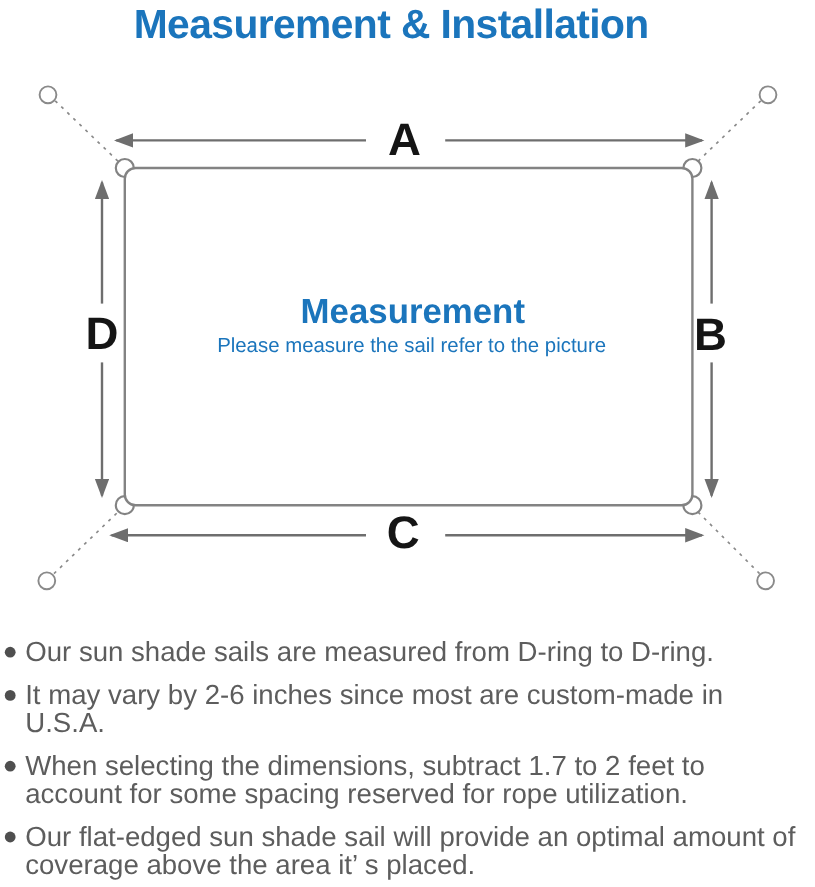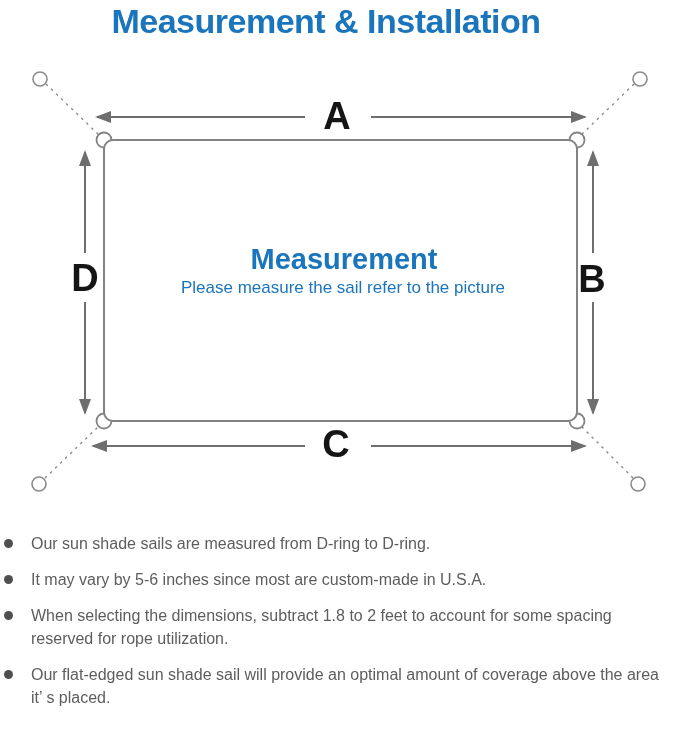--- a/index.html
+++ b/index.html
@@ -31,22 +31,22 @@
     fill:var(--accent-blue);
   }
   svg .center-sub{
     font-family:"Liberation Sans", sans-serif;font-size:17px;
     fill:var(--accent-blue);
   }
   .bullet-list{
     position:absolute;top:532px;left:0;width:679px;margin:0;padding:0;list-style:none;
   }
   .bullet-list li{
-    position:relative;padding-left:31px;padding-right:8px;margin-bottom:13px;
-    font-size:16px;line-height:23px;color:var(--body-gray);
+    position:relative;padding-left:21px;padding-right:8px;margin-bottom:13px;
+    font-size:23px;line-height:23px;color:var(--body-gray);
   }
   .dot{
     position:absolute;left:4px;top:7px;width:9px;height:9px;border-radius:50%;
     background:#4f4f4f;
   }
 </style>
 </head>
 <body>
 
 <div class="page-title">Measurement &amp; Installation</div>
@@ -97,23 +97,23 @@
   </svg>
 </div>
 
 <ul class="bullet-list">
   <li>
     <span class="dot"></span>
     <span>Our sun shade sails are measured from D-ring to D-ring.</span>
   </li>
   <li>
     <span class="dot"></span>
-    <span>It may vary by 5-6 inches since most are custom-made in U.S.A.</span>
+    <span>It may vary by 2-6 inches since most are custom-made in U.S.A.</span>
   </li>
   <li>
     <span class="dot"></span>
-    <span>When selecting the dimensions, subtract 1.8 to 2 feet to account for some spacing reserved for rope utilization.</span>
+    <span>When selecting the dimensions, subtract 1.7 to 2 feet to account for some spacing reserved for rope utilization.</span>
   </li>
   <li>
     <span class="dot"></span>
     <span>Our flat-edged sun shade sail will provide an optimal amount of coverage above the area it’ s placed.</span>
   </li>
 </ul>
 
 </body></html>

